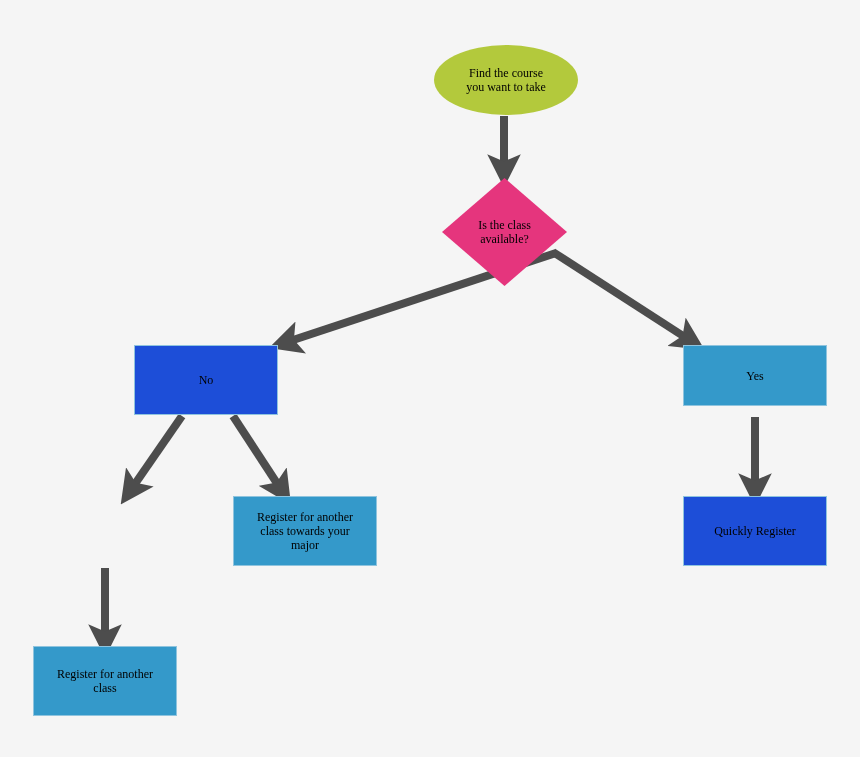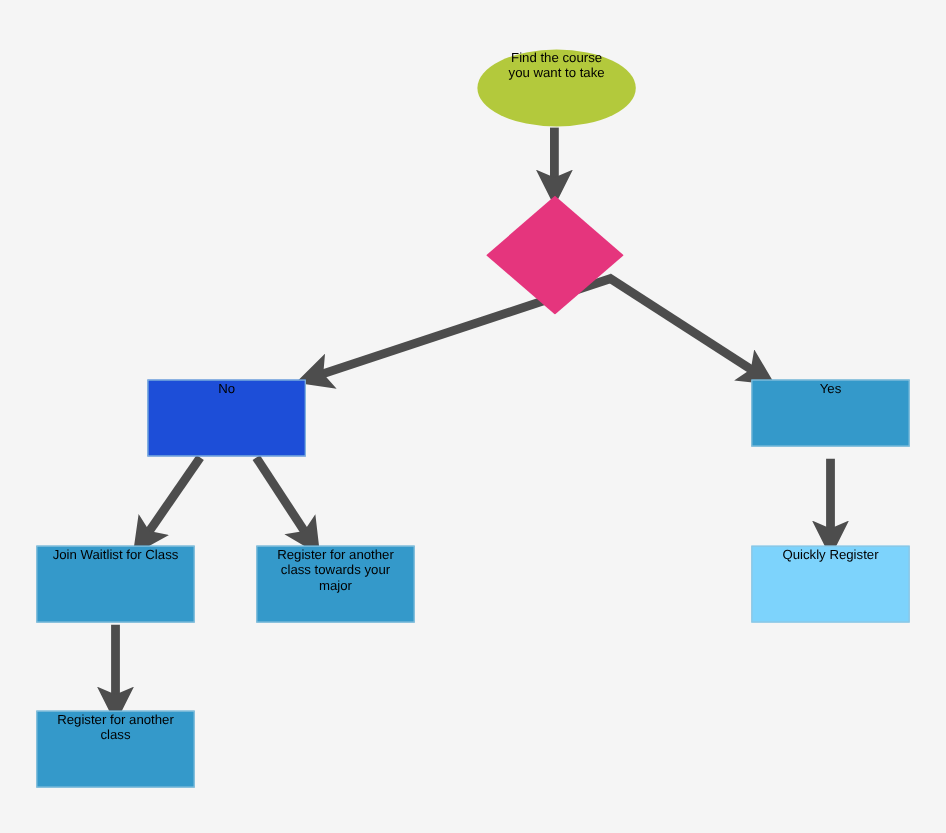--- a/index.html
+++ b/index.html
@@ -23,28 +23,29 @@
     position: absolute;
     left: 0;
     top: 0;
     width: 860px;
     height: 757px;
     pointer-events: none;
   }
   .node {
     position: absolute;
     display: flex;
-    align-items: flex-start;
+    align-items: center;
     justify-content: center;
     text-align: center;
     color: #000000;
     font-size: 12px;
     line-height: 14px;
     box-sizing: border-box;
     z-index: 2;
+    font-family: Liberation Serif, serif;
   }
   .node-label {
     display: block;
     width: 100%;
     padding: 0 6px;
     box-sizing: border-box;
     white-space: pre-line;
   }
   .shape-ellipse {
     border-radius: 50%;
@@ -96,41 +97,40 @@
 
   <div class="node shape-ellipse" style="left: 434px; top: 45px; width: 144px; height: 70px; background: rgb(179, 201, 60);">
     <span class="node-label">Find the course
 you want to take</span>
   </div>
 
   <div class="node shape-diamond" style="left: 442px; top: 178px; width: 125px; height: 108px;">
     <svg class="diamond-fill" viewBox="0 0 100 100" preserveAspectRatio="none" xmlns="http://www.w3.org/2000/svg">
       <polygon points="50,0 100,50 50,100 0,50" fill="#e5357d"></polygon>
     </svg>
+    <span class="diamond-text">Is the class
+available?</span>
   </div>
 
   <div class="node shape-rect" style="left: 134px; top: 345px; width: 144px; height: 70px; background: #1d4ed8;">
     <span class="node-label">No</span>
   </div>
 
   <div class="node shape-rect" style="left: 683px; top: 345px; width: 144px; height: 61px; background: rgb(52, 153, 202);">
     <span class="node-label">Yes</span>
   </div>
 
-  <div class="node shape-rect" style="left: 33px; top: 496px; width: 144px; height: 70px; background: rgb(52, 153, 202);">
-    <span class="node-label">Join Waitlist for Class</span>
-  </div>
 
   <div class="node shape-rect" style="left: 233px; top: 496px; width: 144px; height: 70px; background: rgb(52, 153, 202);">
     <span class="node-label">Register for another
 class towards your
 major</span>
   </div>
 
-  <div class="node shape-rect" style="left: 683px; top: 496px; width: 144px; height: 70px; background: #7dd3fc;">
+  <div class="node shape-rect" style="left: 683px; top: 496px; width: 144px; height: 70px; background: #1d4ed8;">
     <span class="node-label">Quickly Register</span>
   </div>
 
   <div class="node shape-rect" style="left: 33px; top: 646px; width: 144px; height: 70px; background: rgb(52, 153, 202);">
     <span class="node-label">Register for another
 class</span>
   </div>
 
 </div>
 

